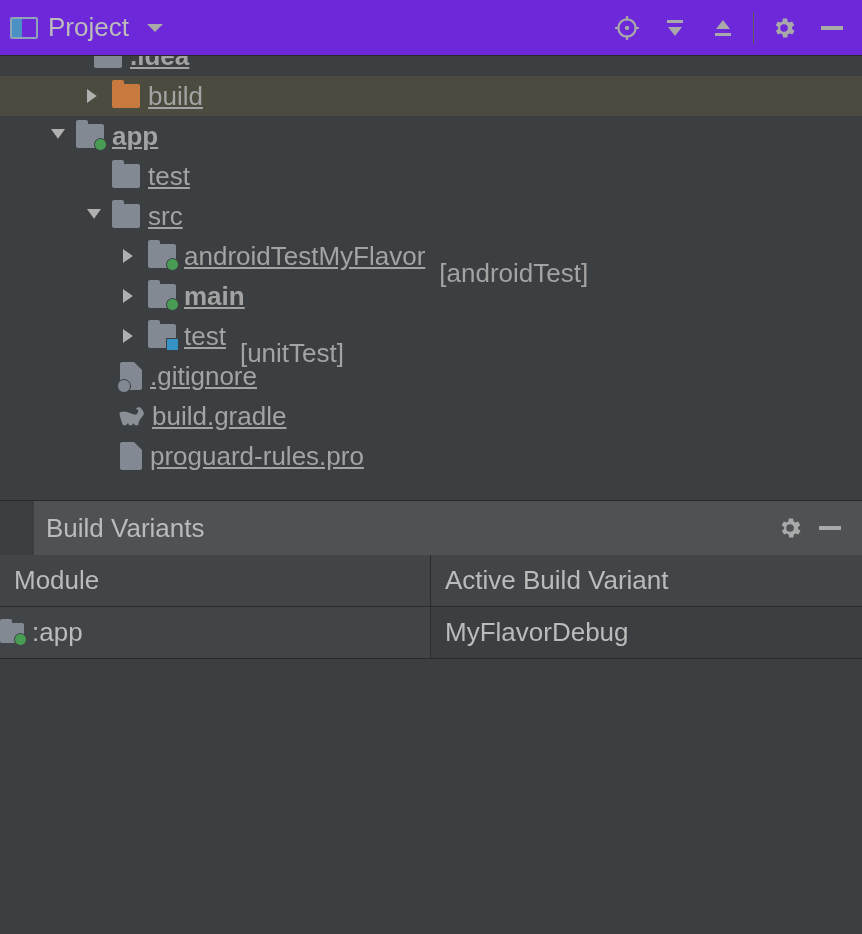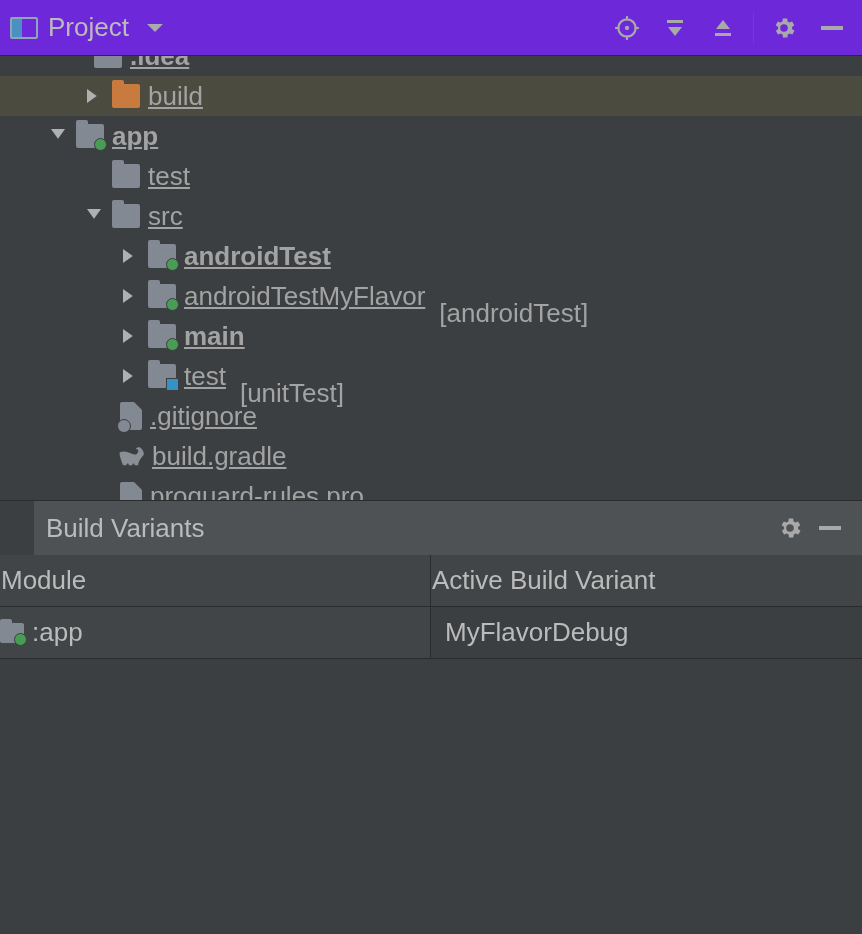--- a/index.html
+++ b/index.html
@@ -152,21 +152,21 @@
     display:flex;align-items:center;justify-content:center;
     cursor:pointer; color:#a9a9a9;
   }
   .bv-table-head {
     height: 52px;
     display: flex;
     border-bottom: 1px solid #2b2b2b;
     background: #3c3f41;
   }
   .bv-table-head .col {
-    padding: 0 1px;
+    padding: 0 14px;
     display:flex; align-items:center;
     border-right: 1px solid #2b2b2b;
     background: #414547;
   }
   .bv-table-head .col:first-child { width: 50%; }
   .bv-table-head .col:last-child { flex:1; border-right: none; }
   .bv-row {
     height: 52px;
     display:flex;
     border-bottom: 1px solid #2b2b2b;
@@ -268,30 +268,20 @@
       <span class="indent" style="width:76px"></span>
       <span class="arrow">
           <svg width="14" height="14" viewBox="0 0 10 10">
             <polygon points="0,0 10,0 5,7"></polygon>
           </svg>
         </span>
       <span class="node-icon folder"></span>
       <span class="node-label">src</span>
     </div>
 
-    <div class="tree-row">
-      <span class="indent" style="width:112px"></span>
-      <span class="arrow">
-          <svg width="14" height="14" viewBox="0 0 10 10">
-            <polygon points="0,0 0,10 7,5"></polygon>
-          </svg>
-        </span>
-      <span class="node-icon folder module"></span>
-      <span class="node-label bold">androidTest</span>
-    </div>
 
     <div class="tree-row">
       <span class="indent" style="width:112px"></span>
       <span class="arrow">
           <svg width="14" height="14" viewBox="0 0 10 10">
             <polygon points="0,0 0,10 7,5"></polygon>
           </svg>
         </span>
       <span class="node-icon folder module"></span>
       <span class="node-label">androidTestMyFlavor</span>

